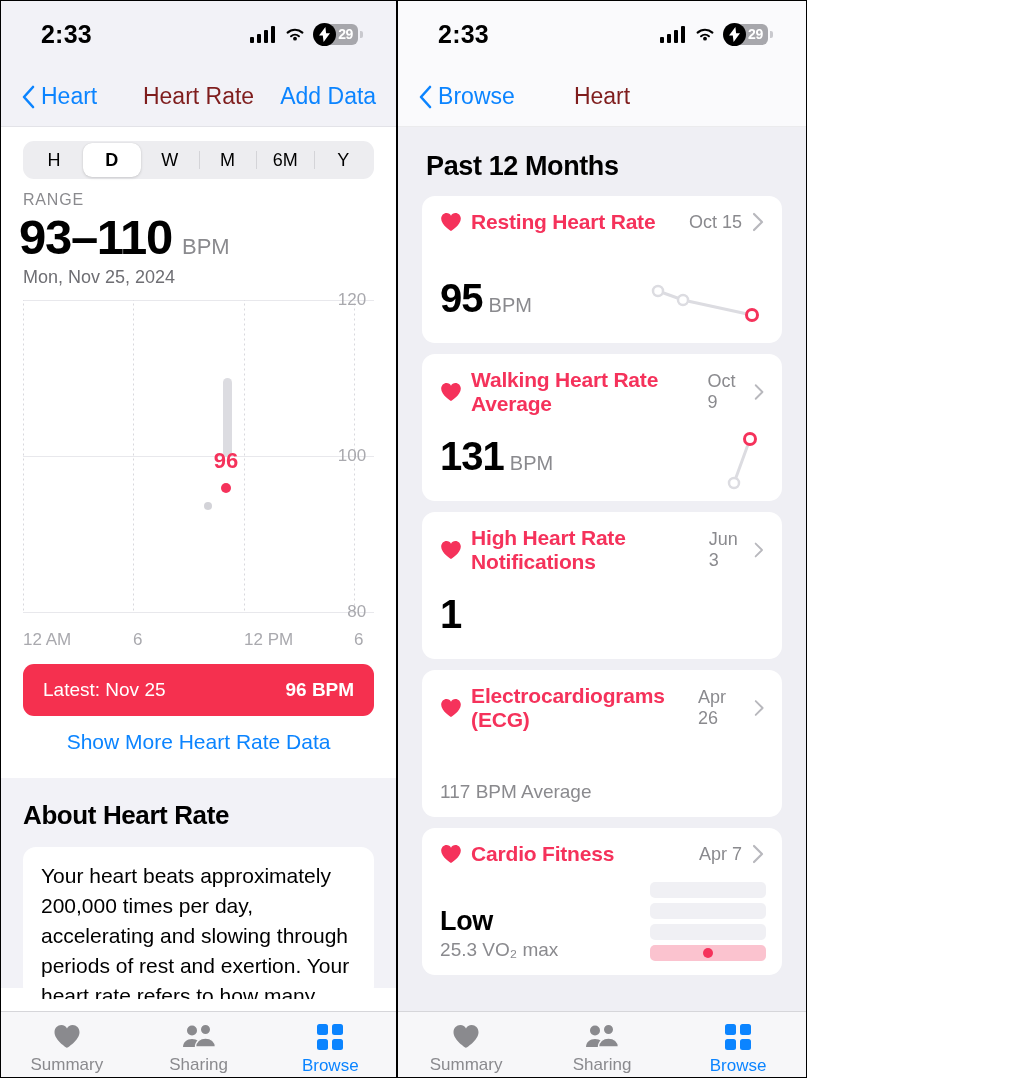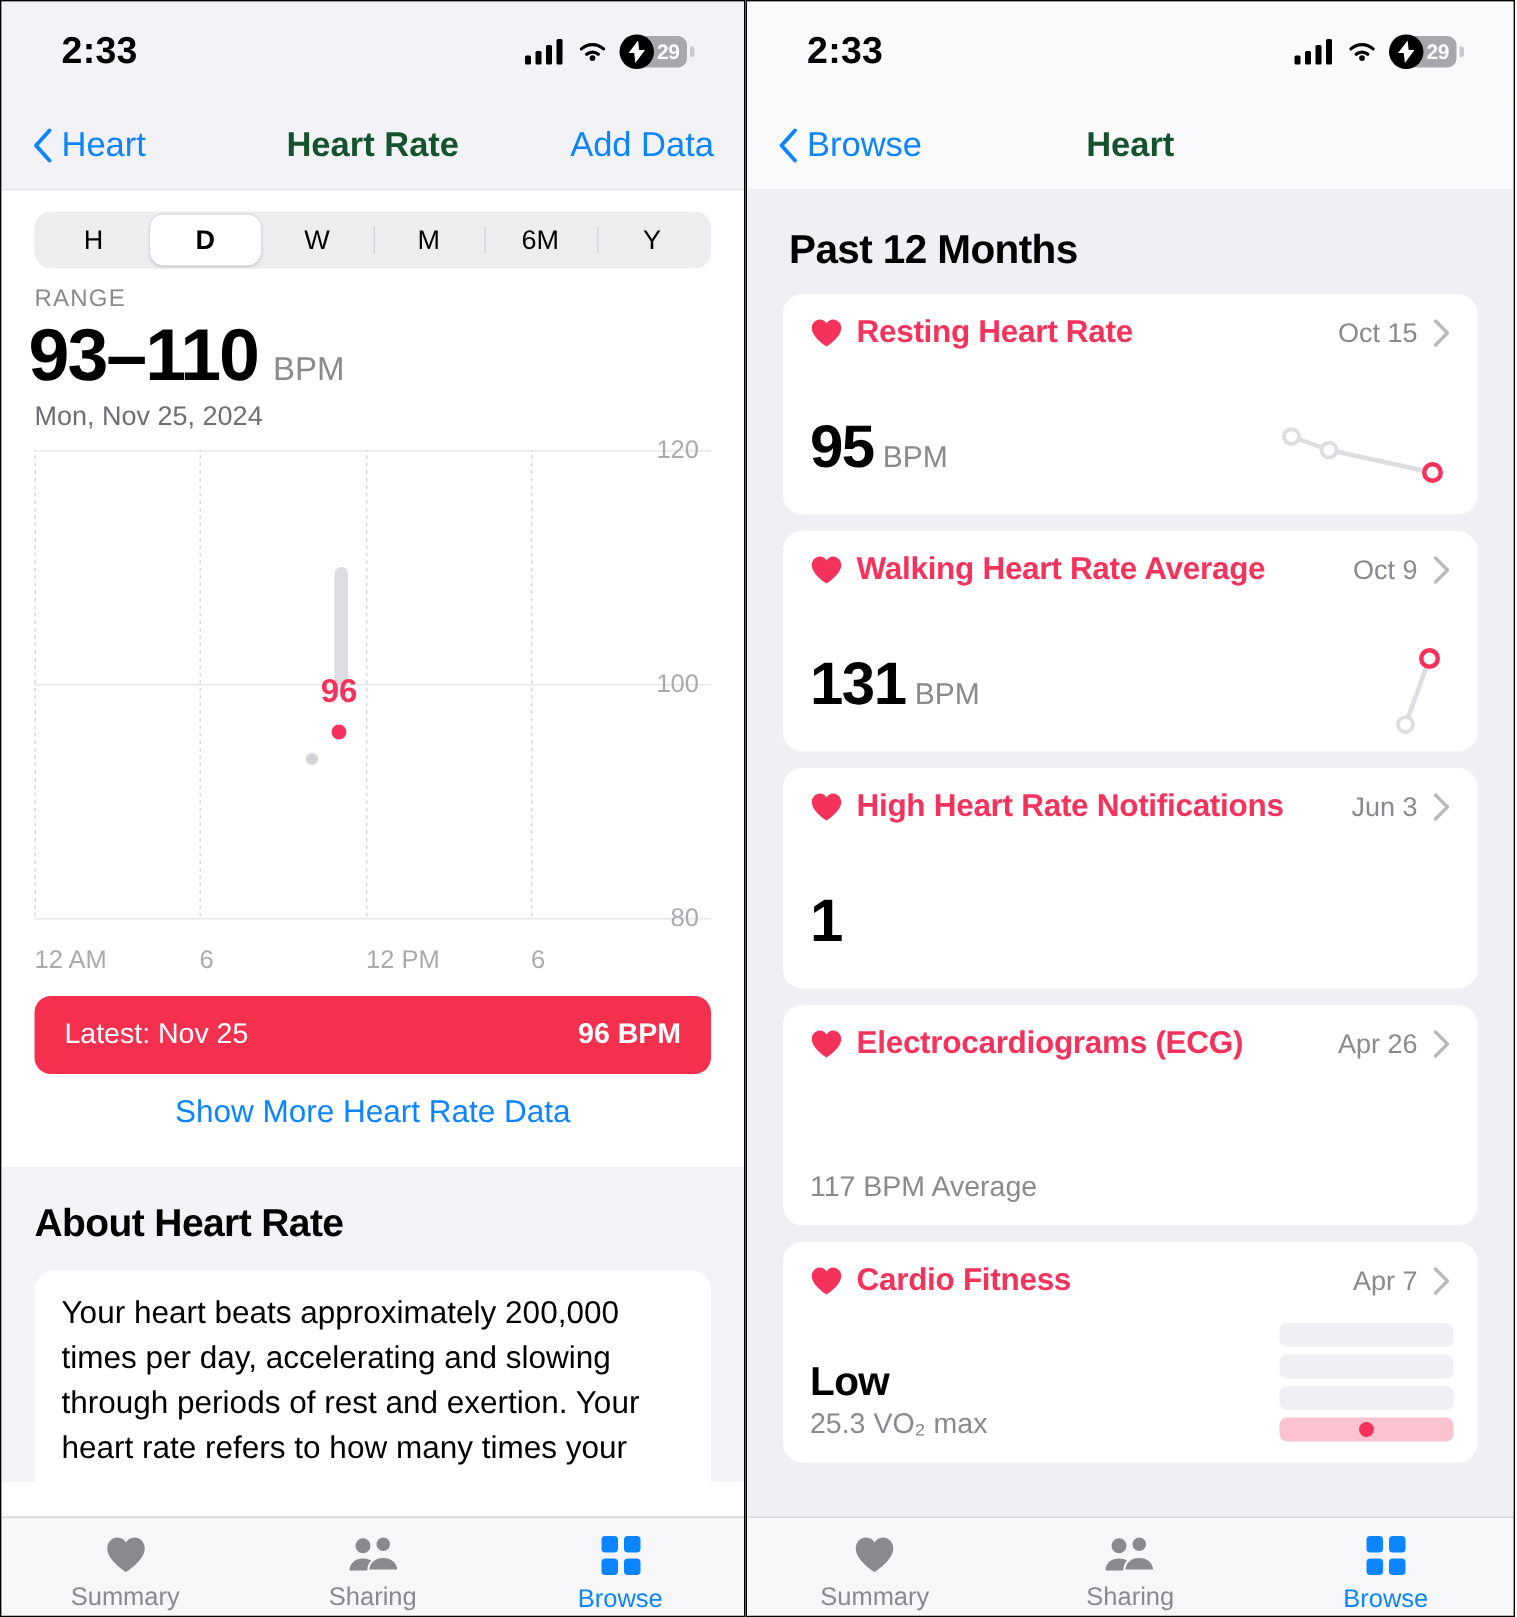--- a/index.html
+++ b/index.html
@@ -2,21 +2,21 @@
 <html><head>
 <meta charset="utf-8">
 <style>
   * { box-sizing: border-box; margin: 0; padding: 0; }
   html, body {
     width: 1011px; height: 1078px;
     background: #ffffff;
     font-family: "Liberation Sans", "DejaVu Sans", sans-serif;
     overflow: hidden;
   }
-  .stage { position: relative; width: 1011px; height: 1078px; display: flex; border-radius: 32px; }
+  .stage { position: relative; width: 807px; height: 1078px; display: flex; border-radius: 32px; }
 
   
   .phone {
     position: relative;
     height: 1078px;
     overflow: hidden;
     background: #ffffff;
     border: 1px solid #000;
   }
   .phone.left  { width: 497px; }
@@ -58,21 +58,21 @@
   .navbar{
     height: 60px; background:#f2f2f7;
     display:flex; align-items:center; position:relative;
     padding: 0 20px;
     border-bottom: 1px solid rgba(0,0,0,0.06);
   }
   .nav-back{ display:flex; align-items:center; gap:6px; color:#0b84ff; font-size:23px; z-index:2;}
   .nav-back .chev{ display:block; }
   .nav-title{
     position:absolute; left:0; right:0; text-align:center;
-    font-size:23px; font-weight:700; color:#14532d; pointer-events:none;
+    font-size:23px; font-weight:400; color:#7f1d1d; pointer-events:none;
   }
   .nav-action{ margin-left:auto; color:#0b84ff; font-size:23px; z-index:2; }
 
   
   .l-body{ background:#ffffff; height: 884px; position: relative; overflow: hidden; }
 
   .segwrap{ padding: 14px 22px 0 22px; }
   .segment{
     display:flex; background:#ededf0; border-radius:11px; height:38px; padding:2px;
     position:relative;

